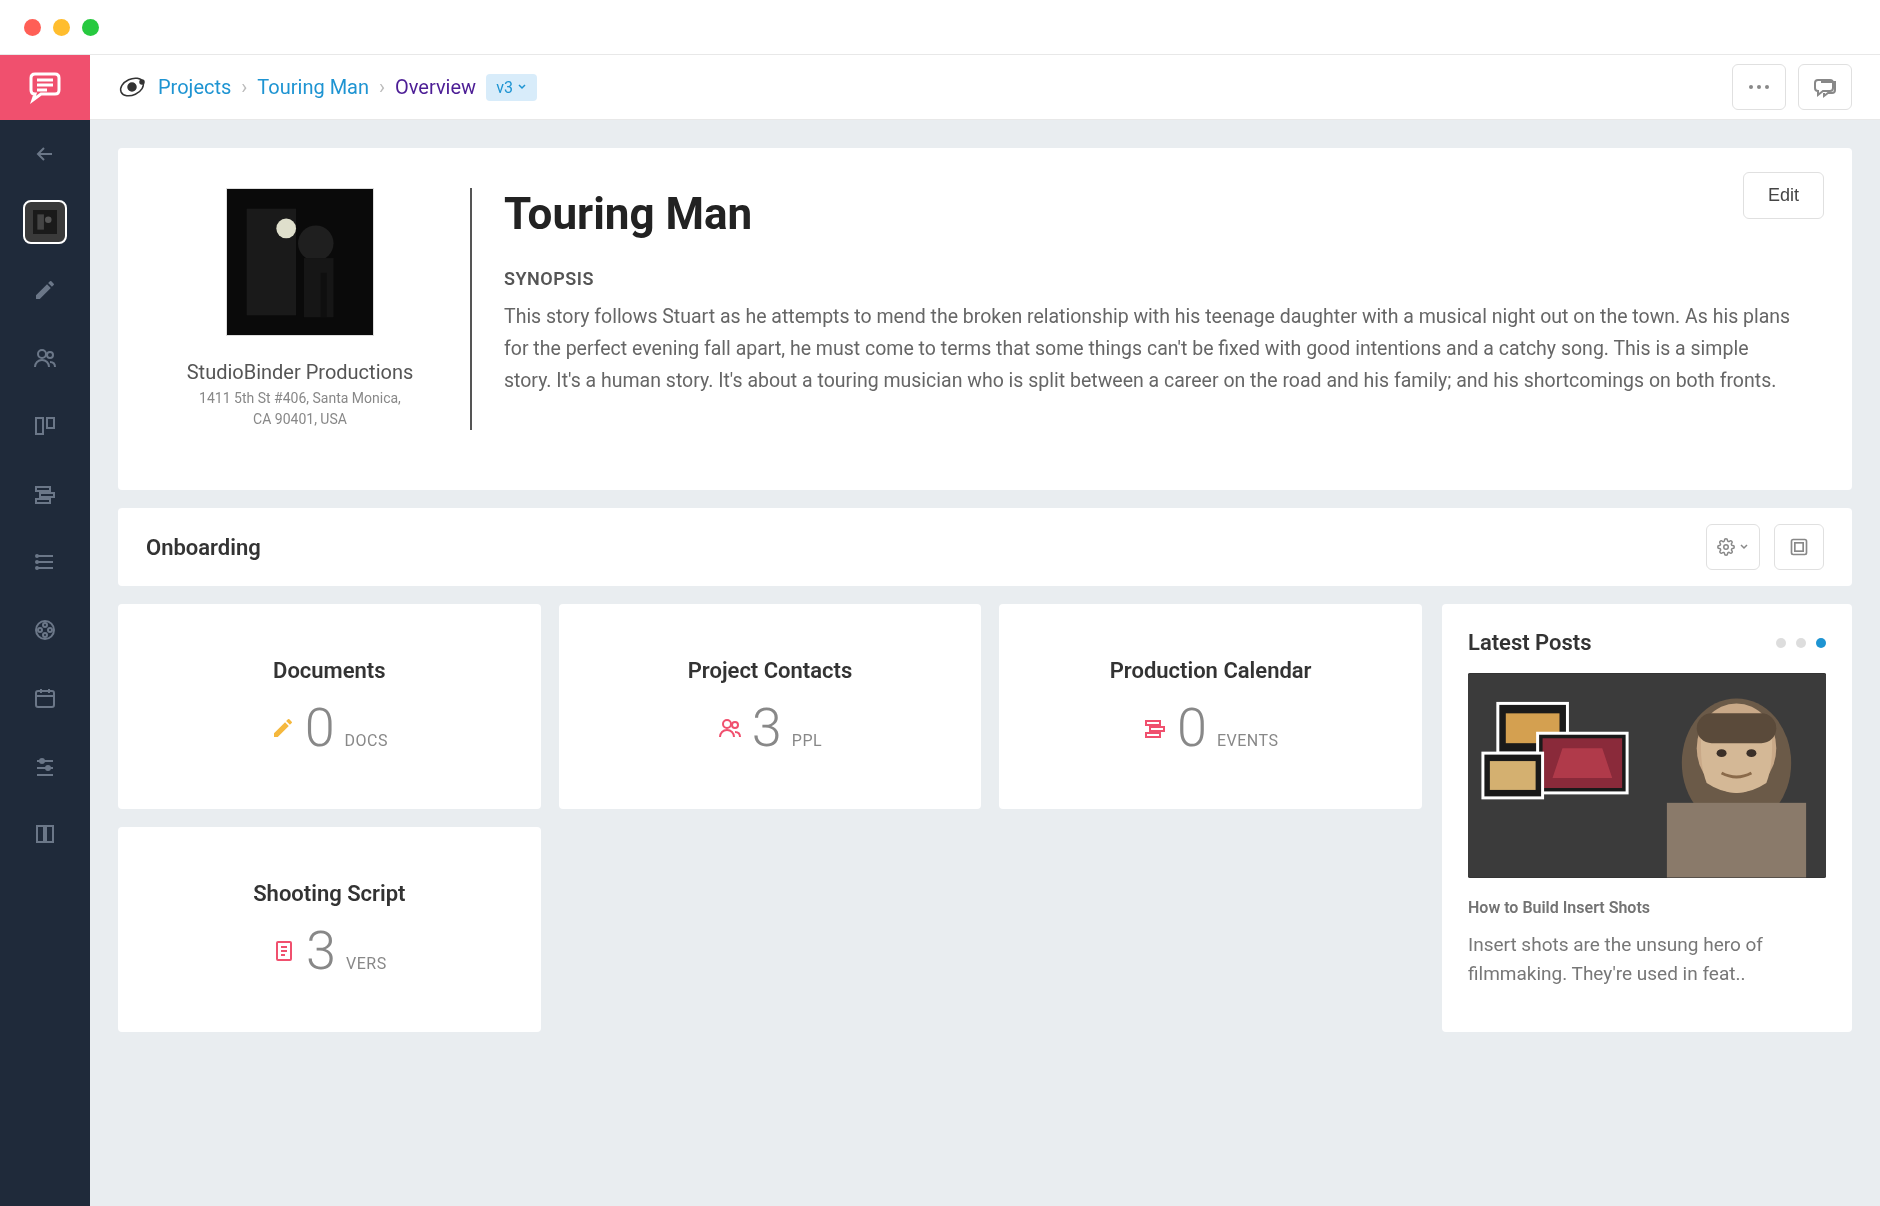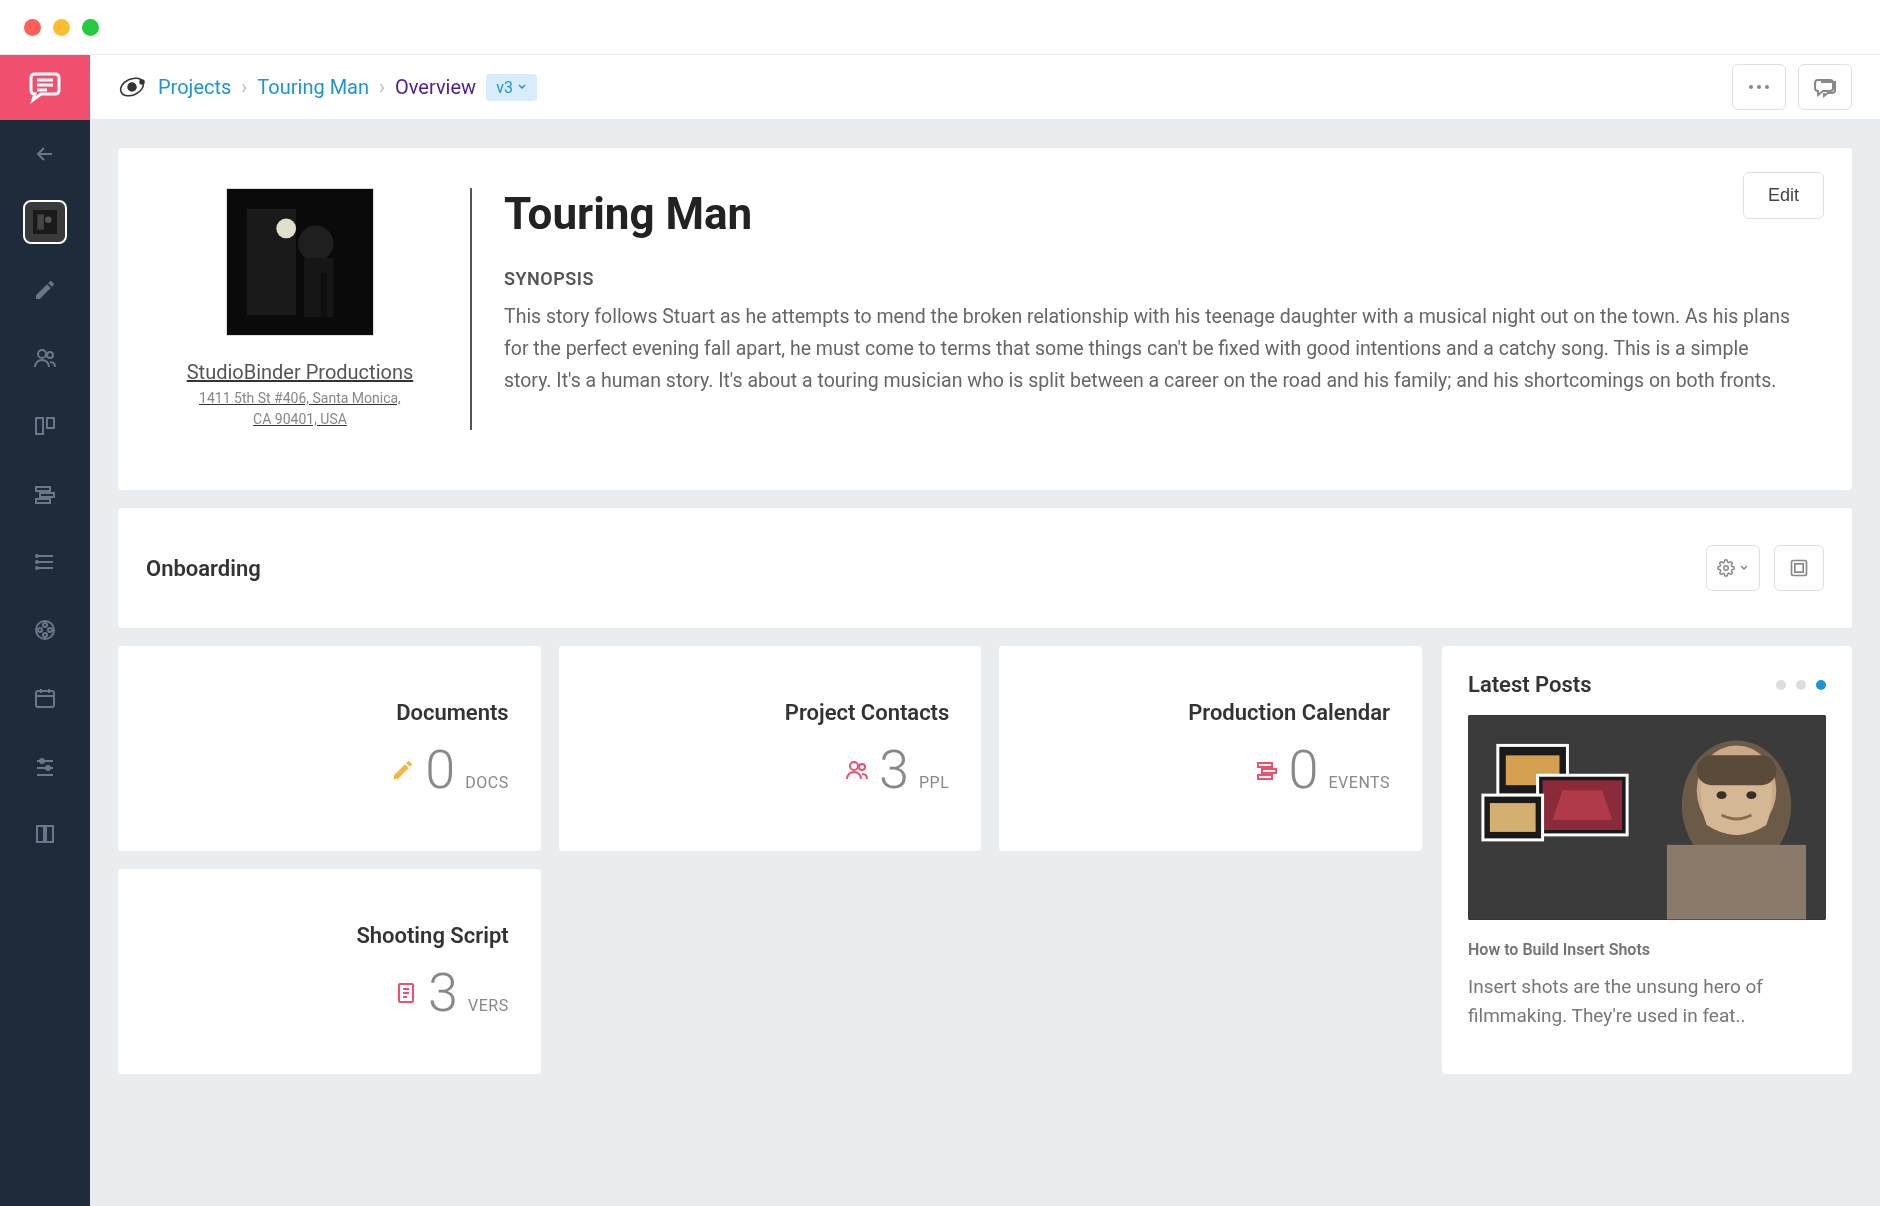--- a/index.html
+++ b/index.html
@@ -133,21 +133,20 @@
   border-radius: 6px;
   font-size: 18px;
   color: #444;
   cursor: pointer;
 }
 .overview-body { display: flex; gap: 40px; }
 .poster-col {
   width: 260px;
   display: flex; flex-direction: column; align-items: center;
   text-align: center;
-  text-decoration: underline;
 }
 .poster {
   width: 148px; height: 148px;
   background: #111;
   border: 1px solid #ddd;
   margin-bottom: 24px;
   display: flex; align-items: center; justify-content: center;
   overflow: hidden;
 }
 .poster svg { width: 100%; height: 100%; }
@@ -156,33 +155,33 @@
 .detail-col { flex: 1; border-left: 2px solid #555; padding-left: 32px; }
 .project-title { font-size: 44px; font-weight: 700; color: #222; margin-bottom: 28px; }
 .synopsis-label { font-size: 18px; font-weight: 600; color: #555; margin-bottom: 12px; letter-spacing: 0.5px; }
 .synopsis-text { font-size: 19.5px; color: #666; line-height: 1.65; }
 
 
 .section-card {
   background: #fff;
   border-radius: 4px;
   margin-top: 18px;
-  padding: 37px 28px;
+  padding: 16px 28px;
   display: flex;
   align-items: center;
 }
 .section-title { font-size: 22px; font-weight: 600; color: #333; }
 .section-actions { margin-left: auto; display: flex; gap: 14px; }
 .stat-card {
   background: #fff;
   border-radius: 4px;
   padding: 54px 32px 54px 32px;
   display: flex;
   flex-direction: column;
-  align-items: flex-end;
+  align-items: center;
   justify-content: center;
   cursor: pointer;
 }
 .stat-title { font-size: 22px; font-weight: 600; color: #333; margin-bottom: 18px; }
 .stat-value-row { display: flex; align-items: baseline; gap: 10px; }
 .stat-icon { align-self: center; width: 24px; height: 24px; display: inline-flex; align-items: center; justify-content: center; }
 .stat-number { font-size: 54px; font-weight: 300; color: #888; line-height: 1; }
 .stat-unit { font-size: 16px; color: #888; letter-spacing: 0.5px; }
 
 

